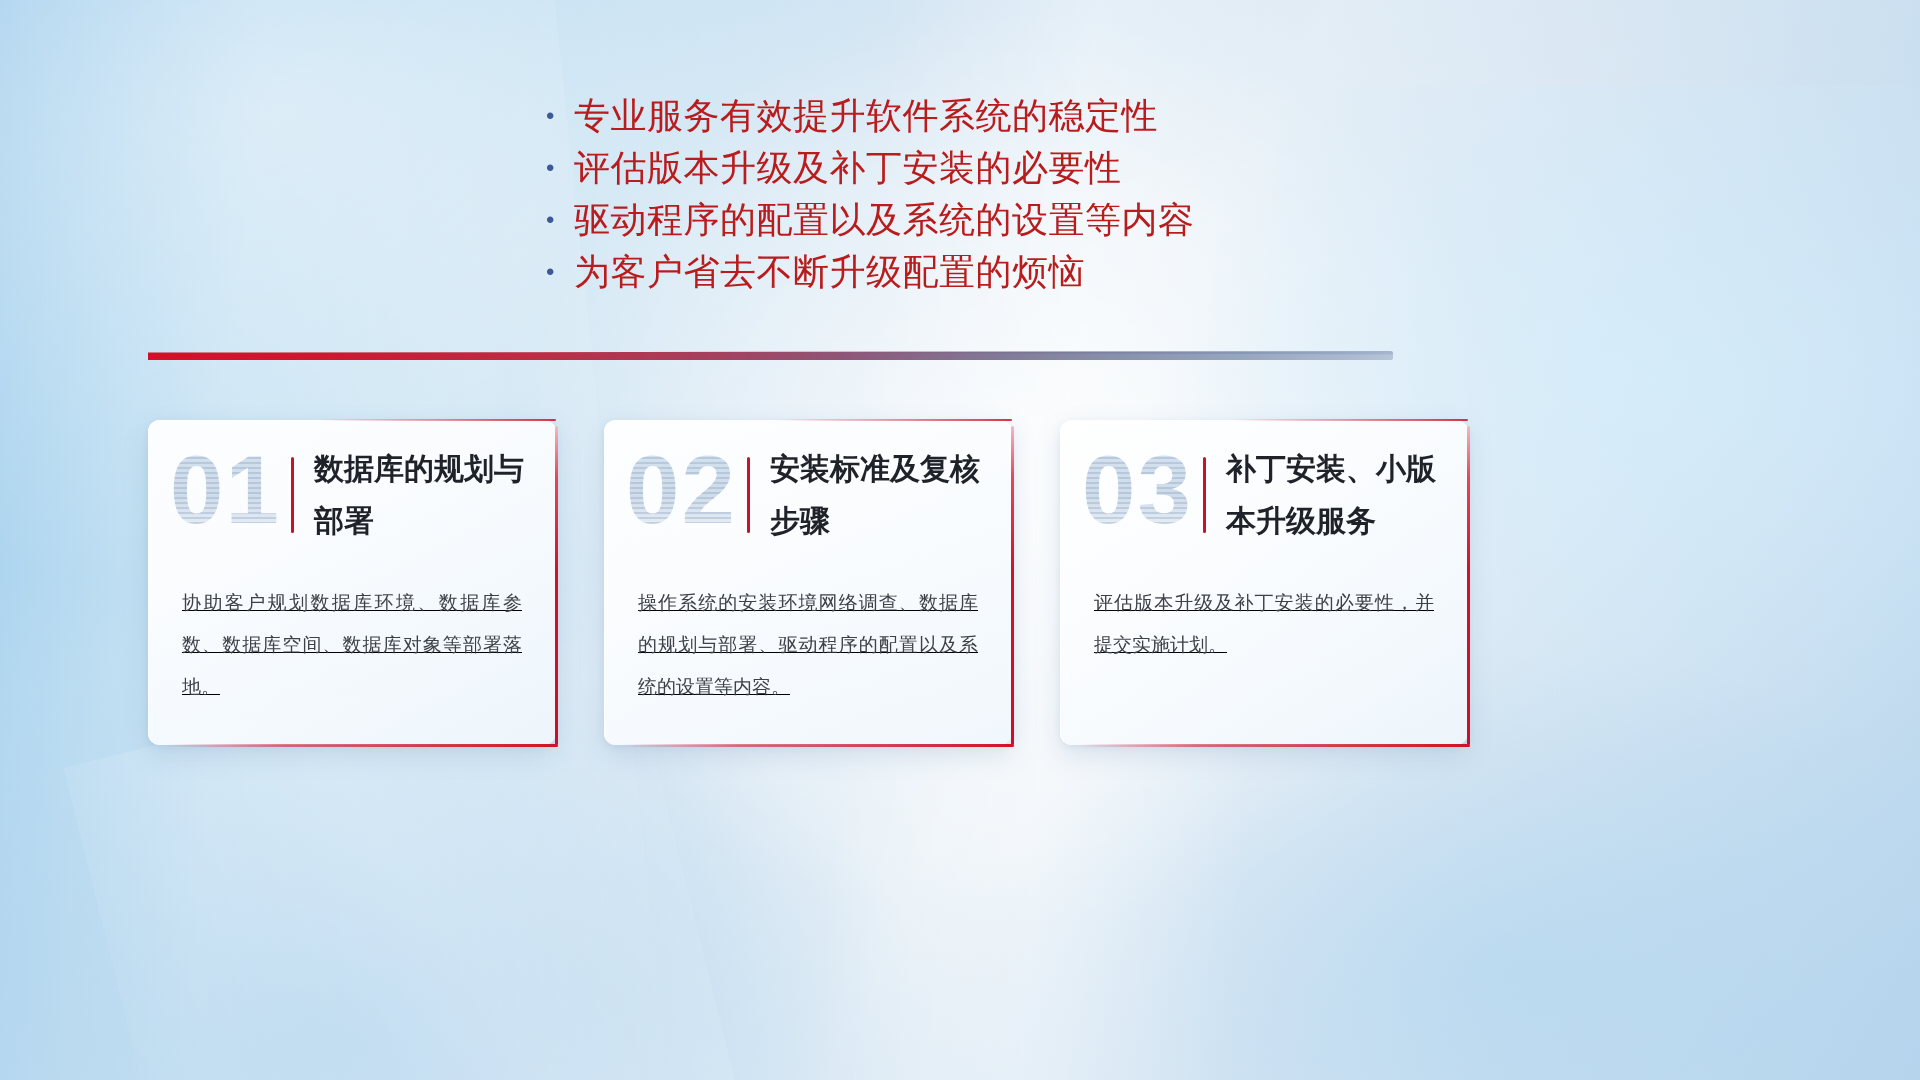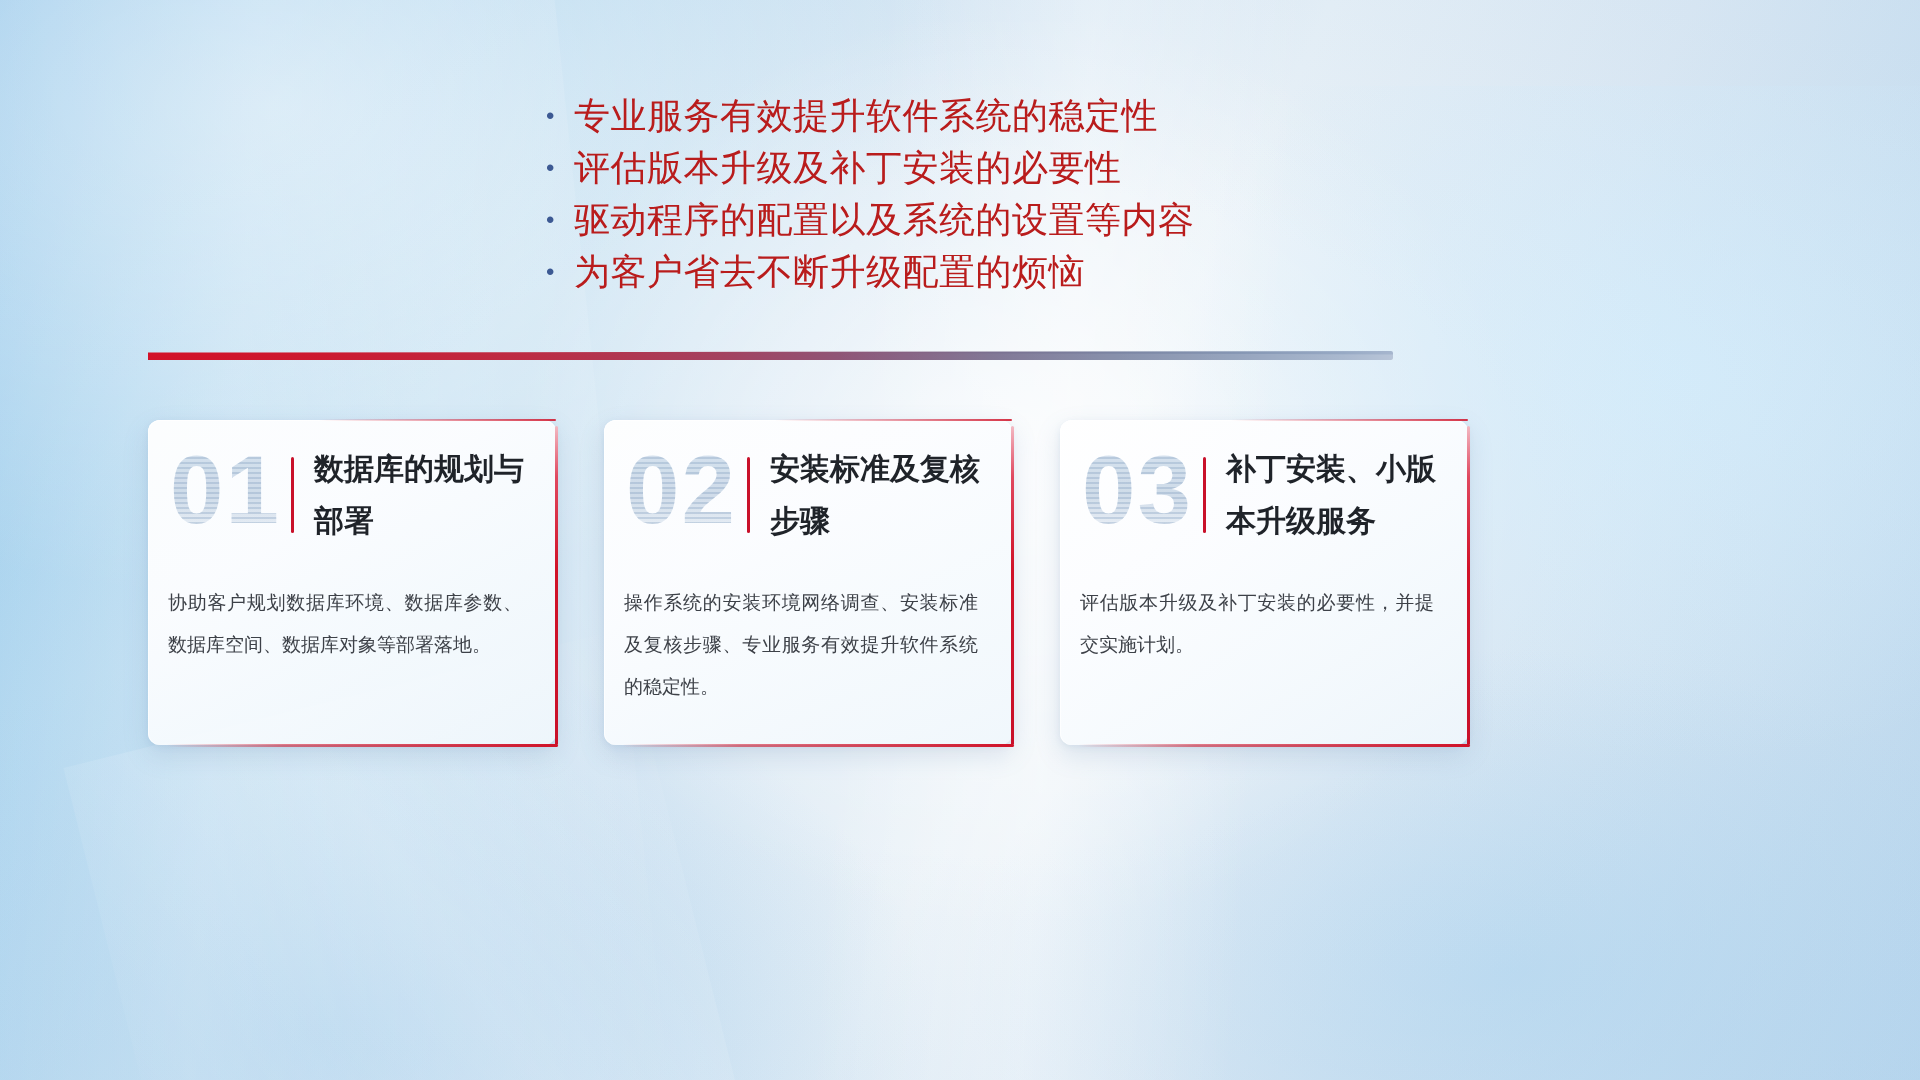--- a/index.html
+++ b/index.html
@@ -178,21 +178,21 @@
   }
   .title-bar{
     width:3px;height:76px;background:#c9112a;border-radius:2px;flex:0 0 3px;
   }
   .card-title{
     font-size:30px;line-height:52px;color:#1f2329;font-weight:600;
     width:224px;text-align:left;
     font-family:"Liberation Sans","DejaVu Sans",sans-serif;
   }
   .card-body{
-    padding:12px 34px 0 20px;box-sizing:border-box;
+    padding:12px 34px 0 34px;box-sizing:border-box;text-decoration:underline;
   }
   .card-desc{
     font-size:19px;line-height:42px;color:#3d4148;
     font-family:"Liberation Sans","DejaVu Sans",sans-serif;
     text-align:justify;
   }
 </style>
 </head>
 <body>
 
@@ -260,21 +260,21 @@
       <div class="card-accent-bottom"></div>
       <div class="card-head">
         <div class="ghost-num-2">02</div>
         <div class="ghost-num">02</div>
         <div class="title-block">
           <div class="title-bar"></div>
           <div class="card-title">安装标准及复核步骤</div>
         </div>
       </div>
       <div class="card-body">
-        <div class="card-desc">操作系统的安装环境网络调查、安装标准及复核步骤、专业服务有效提升软件系统的稳定性。</div>
+        <div class="card-desc">操作系统的安装环境网络调查、数据库的规划与部署、驱动程序的配置以及系统的设置等内容。</div>
       </div>
     </div>
 
     <div class="card">
       <div class="card-hilite"></div>
       <div class="card-accent-top"></div>
       <div class="card-accent-right"></div>
       <div class="card-accent-bottom"></div>
       <div class="card-head">
         <div class="ghost-num-2">03</div>

